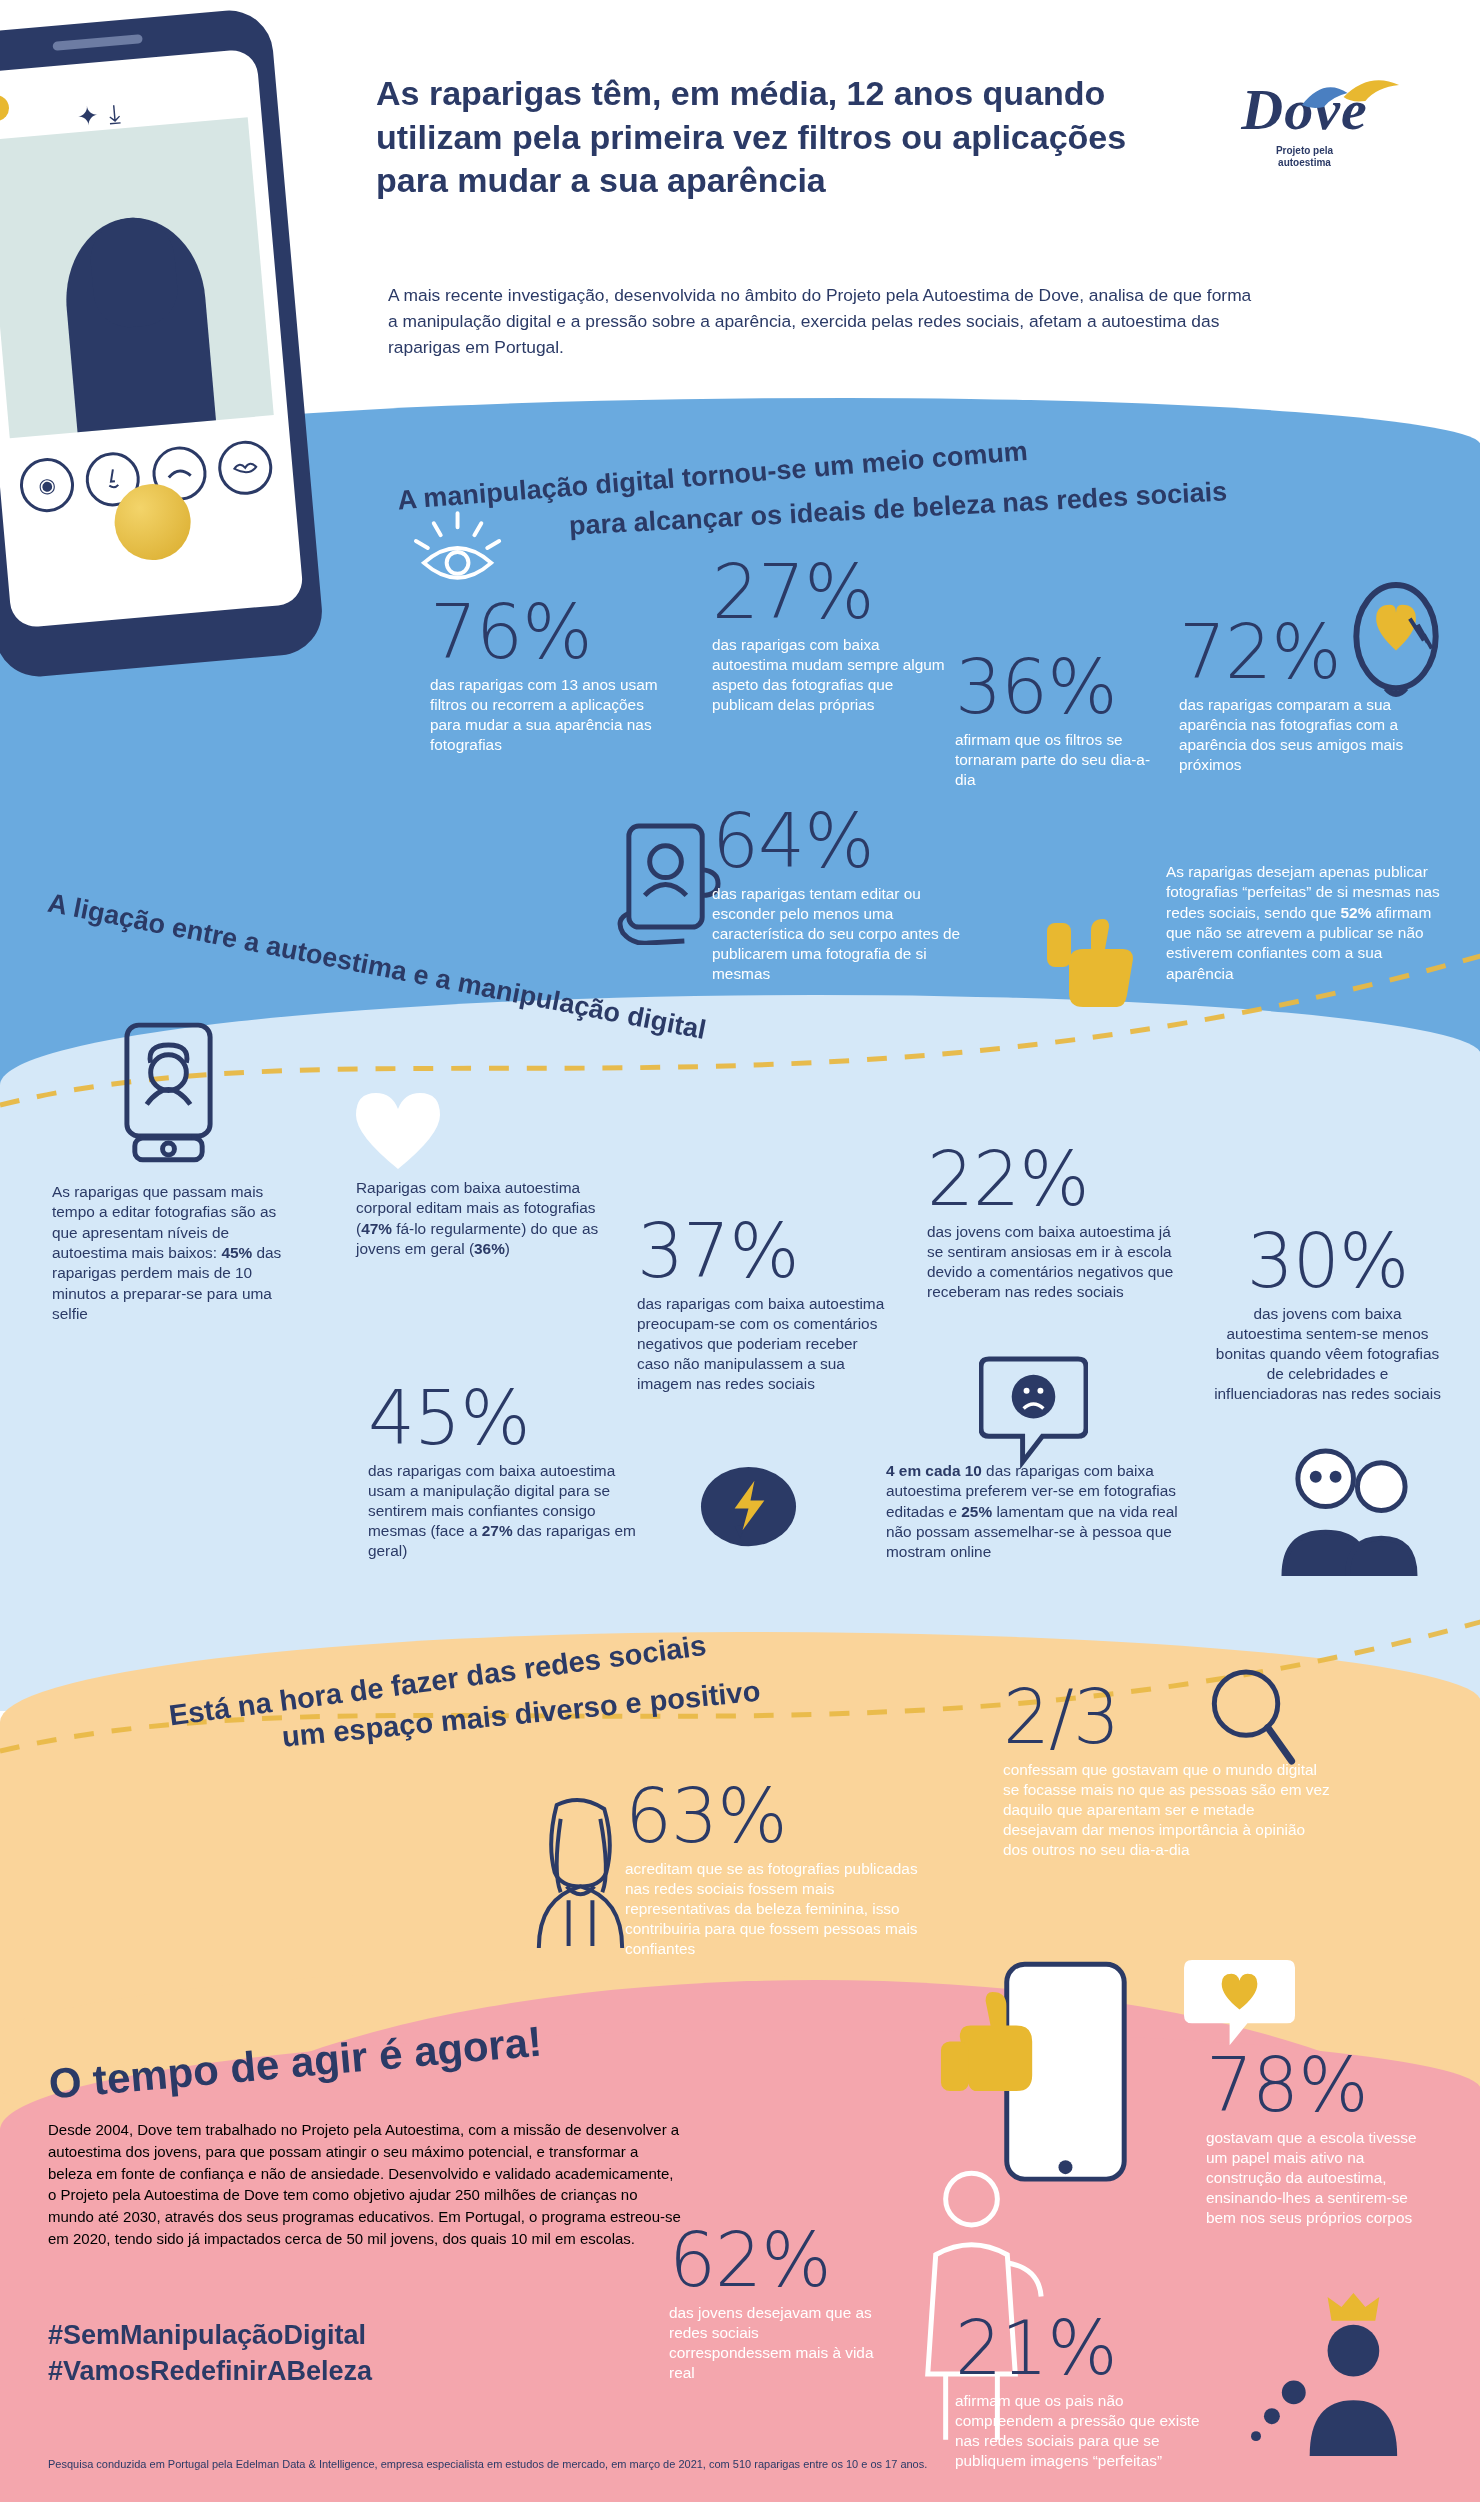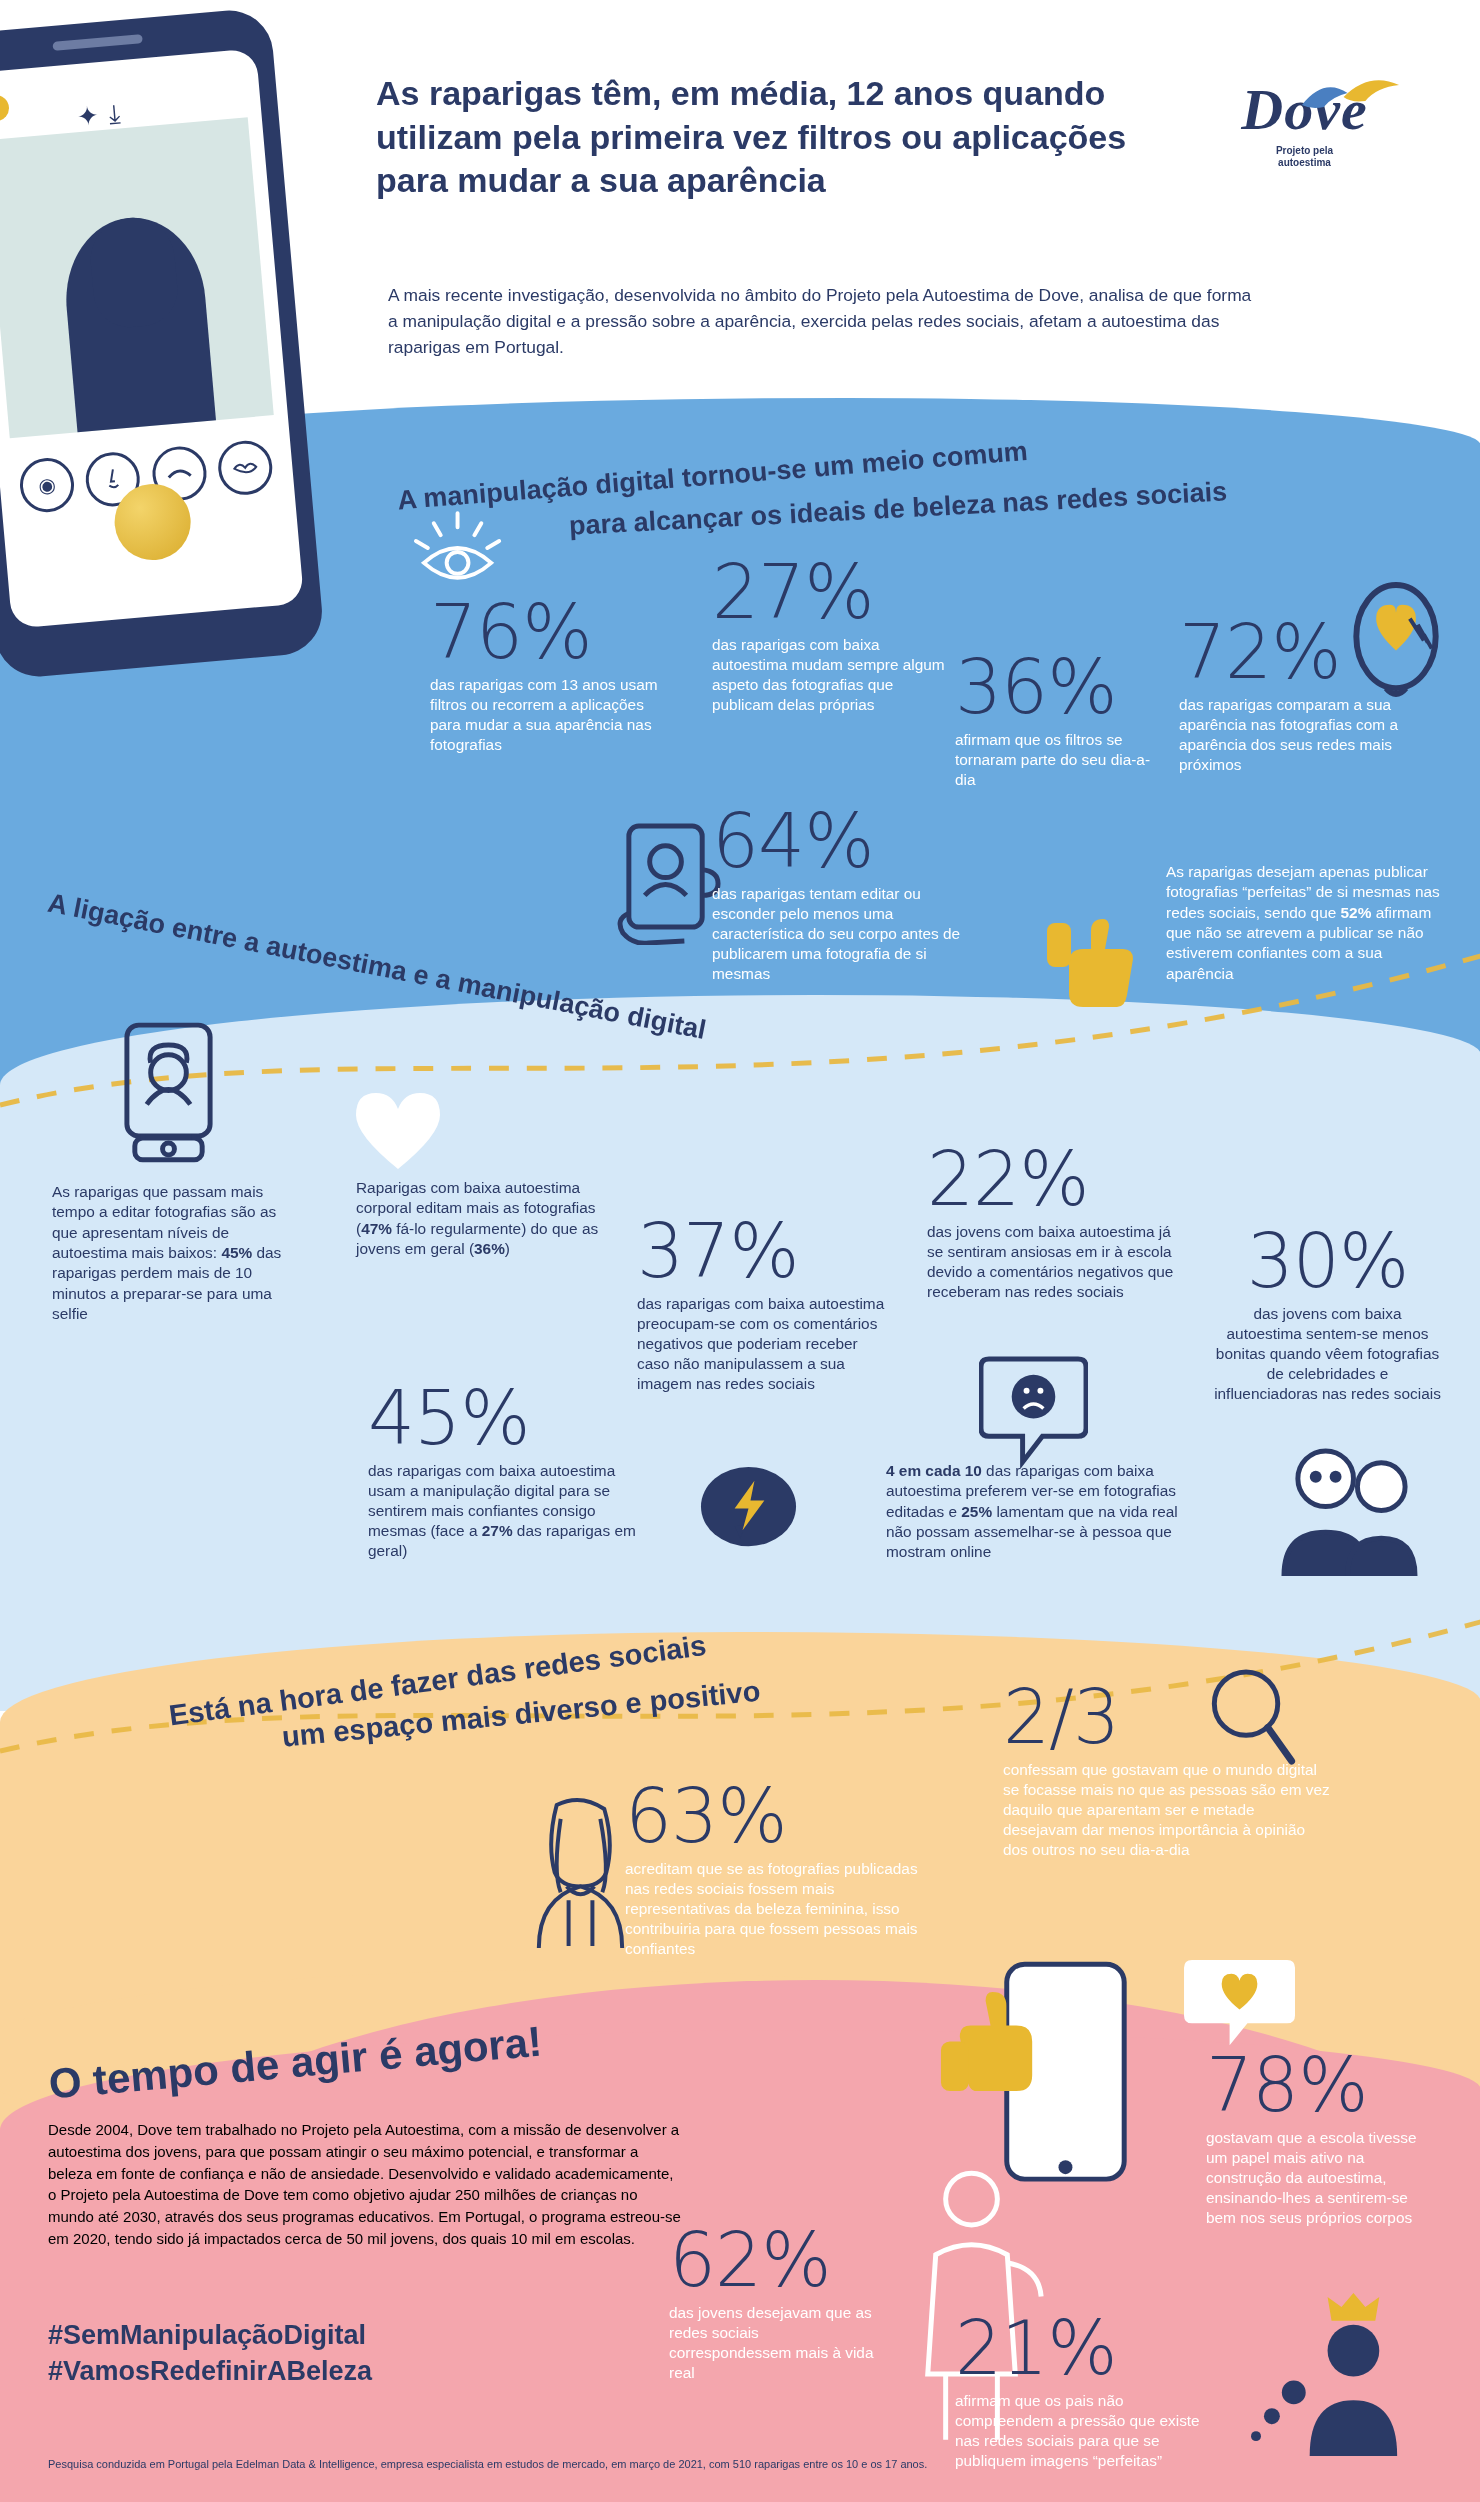--- a/index.html
+++ b/index.html
@@ -251,21 +251,21 @@
     <div class="cap cap-white">das raparigas com baixa autoestima mudam sempre algum aspeto das fotografias que publicam delas próprias</div>
   </div>
 
   <div class="stat" style="left:955px;top:652px;width:199px;">
     <div class="big">36%</div>
     <div class="cap cap-white">afirmam que os filtros se tornaram parte do seu dia-a-dia</div>
   </div>
 
   <div class="stat" style="left:1179px;top:617px;width:249px;">
     <div class="big">72%</div>
-    <div class="cap cap-white">das raparigas comparam a sua aparência nas fotografias com a aparência dos seus redes mais próximos</div>
+    <div class="cap cap-white">das raparigas comparam a sua aparência nas fotografias com a aparência dos seus amigos mais próximos</div>
   </div>
 
   <svg class="icon" style="left:1348px;top:579px;" width="96" height="127" viewBox="0 0 96 128">
     <ellipse cx="48" cy="58" rx="40" ry="52" fill="none" stroke="#2b3a66" stroke-width="6"></ellipse>
     <path d="M48 72 q-20 -18 -20 -32 q0 -14 14 -14 q6 0 6 8 q0 -8 6 -8 q14 0 14 14 q0 14 -20 32z" fill="#e8b830"></path>
     <path d="M62 40 l14 22 M70 46 l10 18 M76 56 l8 14" stroke="#2b3a66" stroke-width="4" fill="none"></path>
     <path d="M38 110 q10 12 20 0" stroke="#2b3a66" stroke-width="6" fill="none"></path>
   </svg>
 
   <svg class="icon" style="left:613px;top:818px;" width="111" height="127" viewBox="0 0 112 128">

